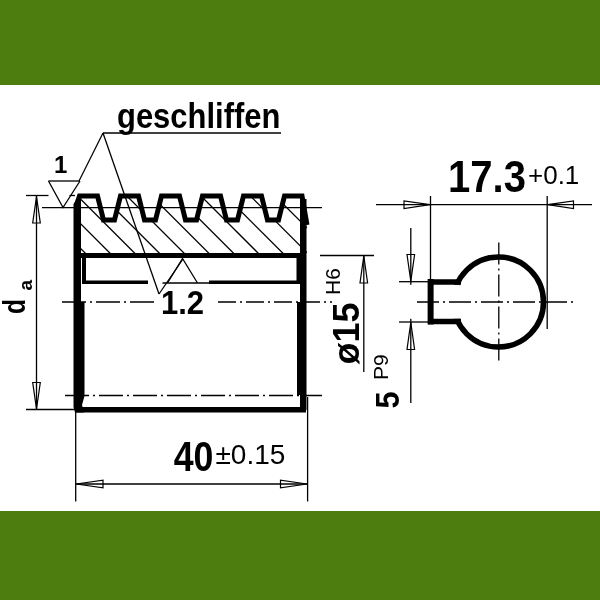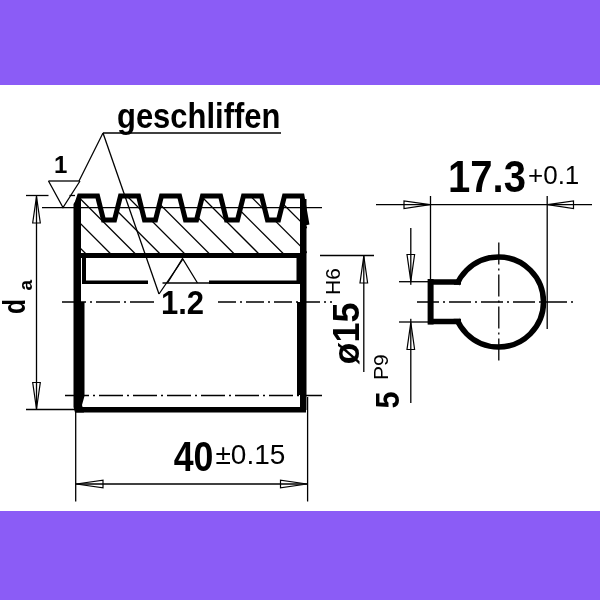--- a/index.html
+++ b/index.html
@@ -1,16 +1,16 @@
 <!DOCTYPE html>
 <html><head>
 <meta charset="utf-8">
 <style>
   html,body{margin:0;padding:0;background:#000;width:600px;height:600px;overflow:hidden;}
-  .page{position:relative;width:600px;height:600px;background:#8b5cf6;}
+  .page{position:relative;width:600px;height:600px;background:#4d7c0f;}
   svg{position:absolute;left:0;top:0;}
   text{font-family:"Liberation Sans",sans-serif;fill:#000;}
 </style>
 </head>
 <body>
 <div class="page">
 <svg width="600" height="600" viewBox="0 0 600 600">
   <rect x="0" y="85" width="600" height="426" fill="#fff"></rect>
   <defs>
     <clipPath id="sect">

